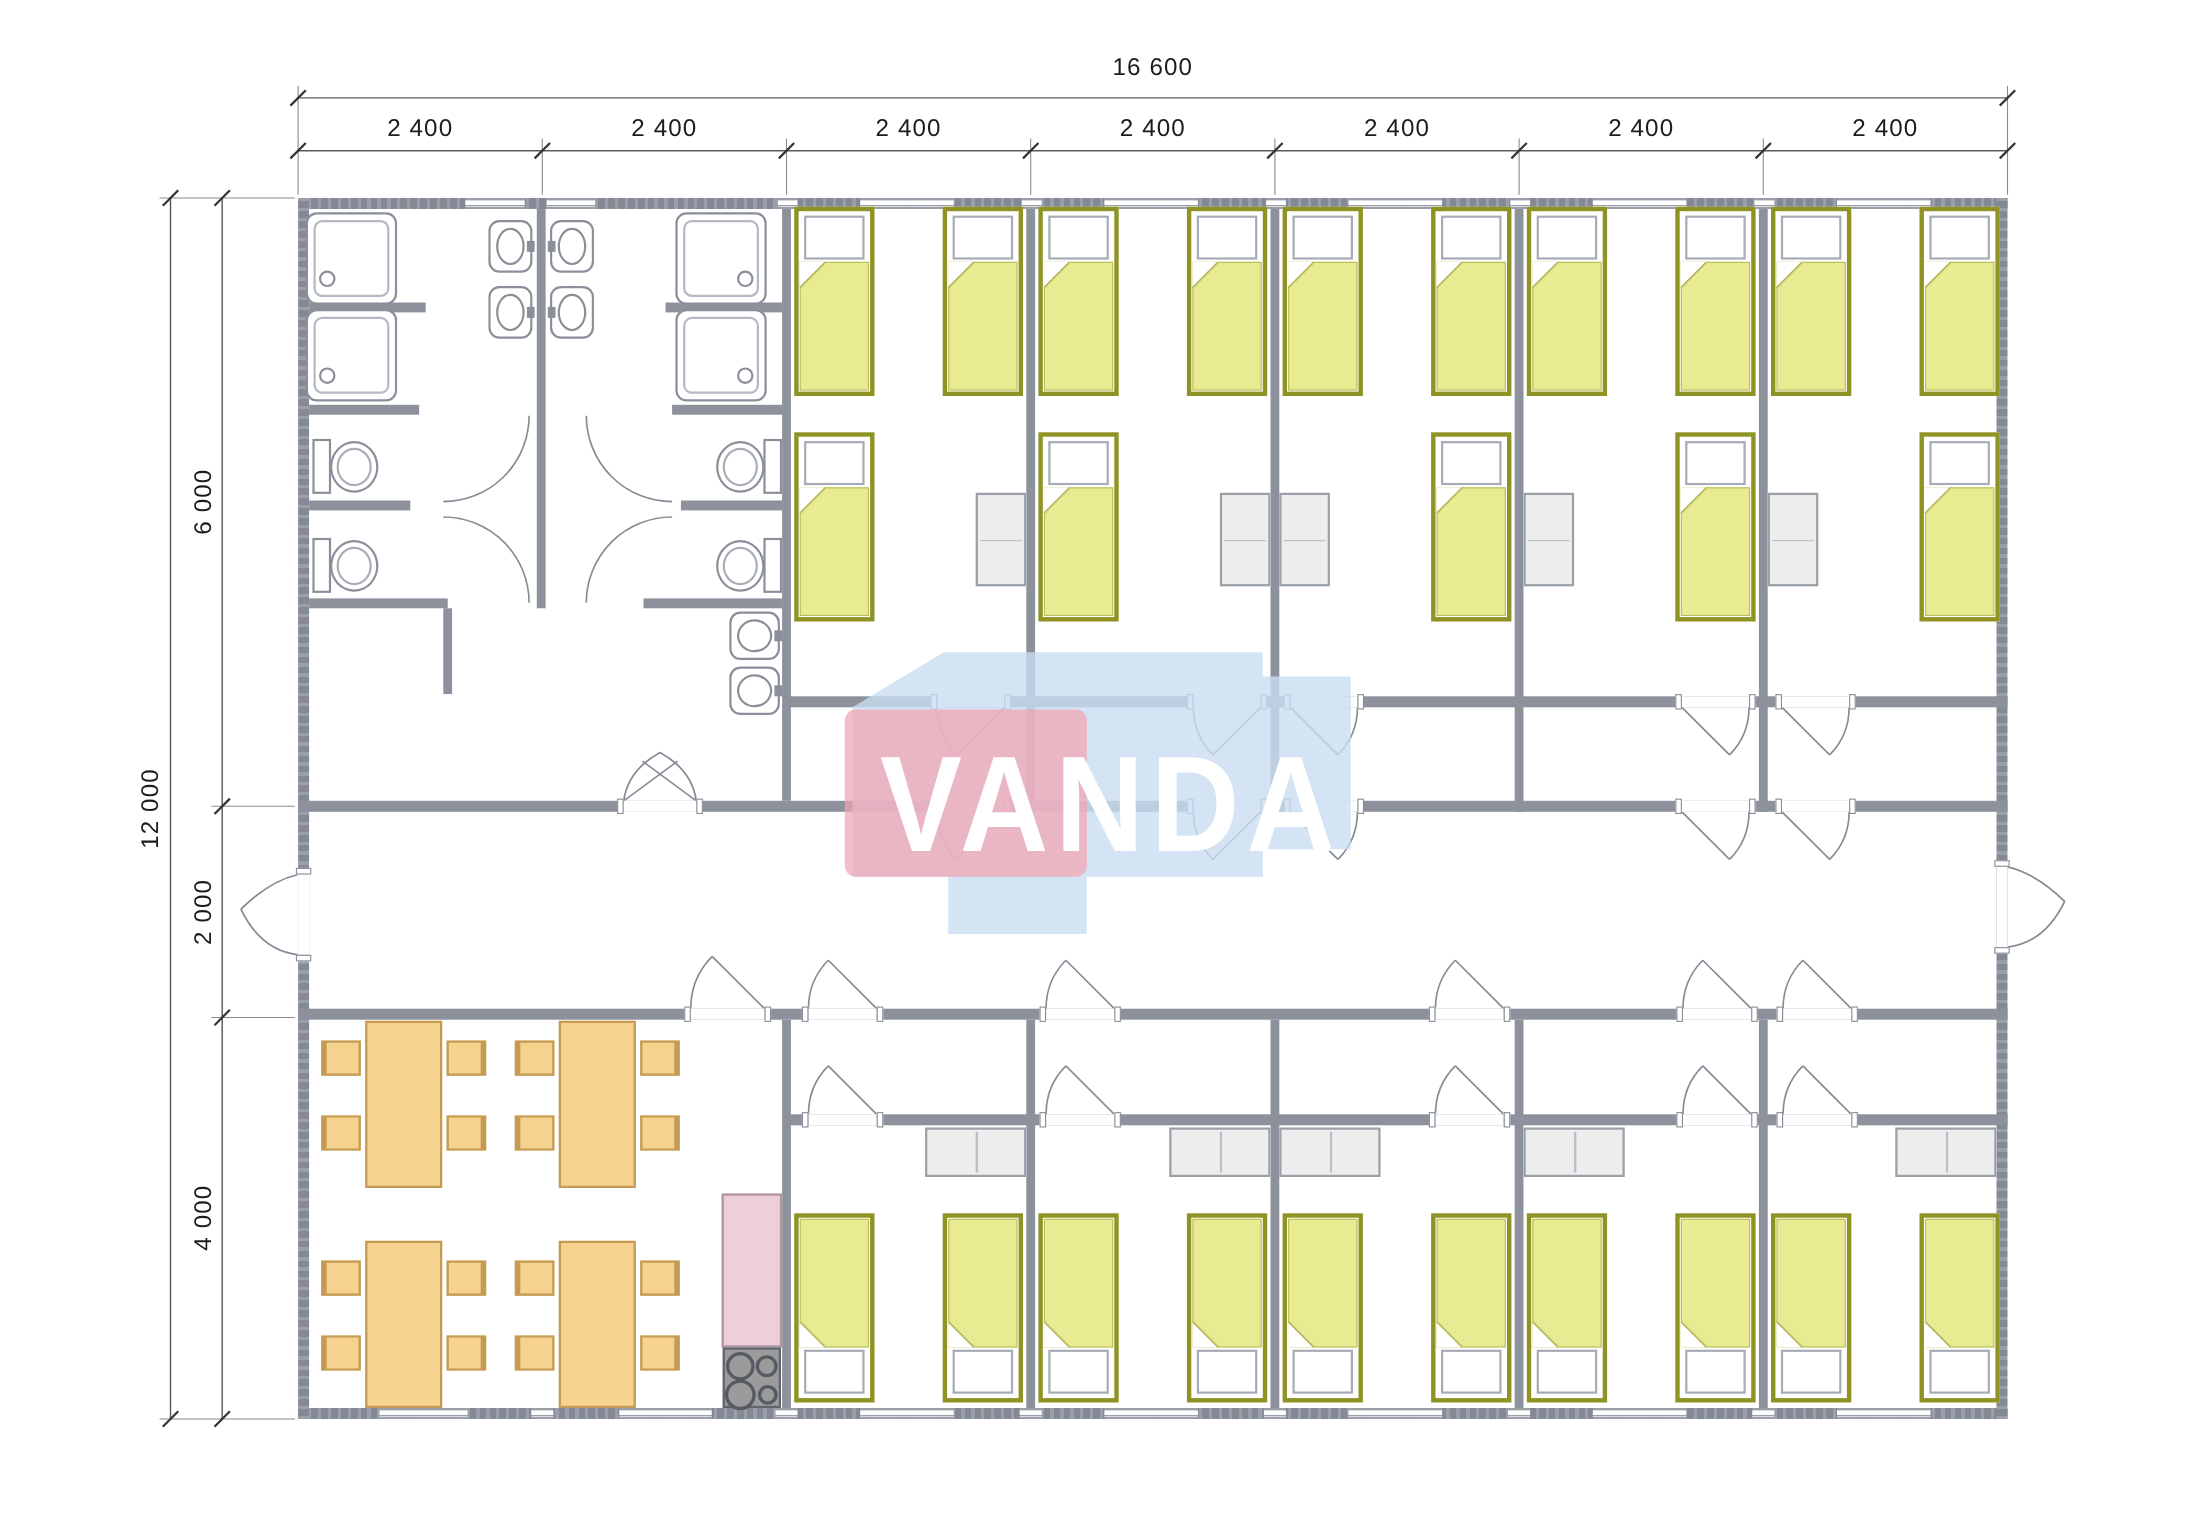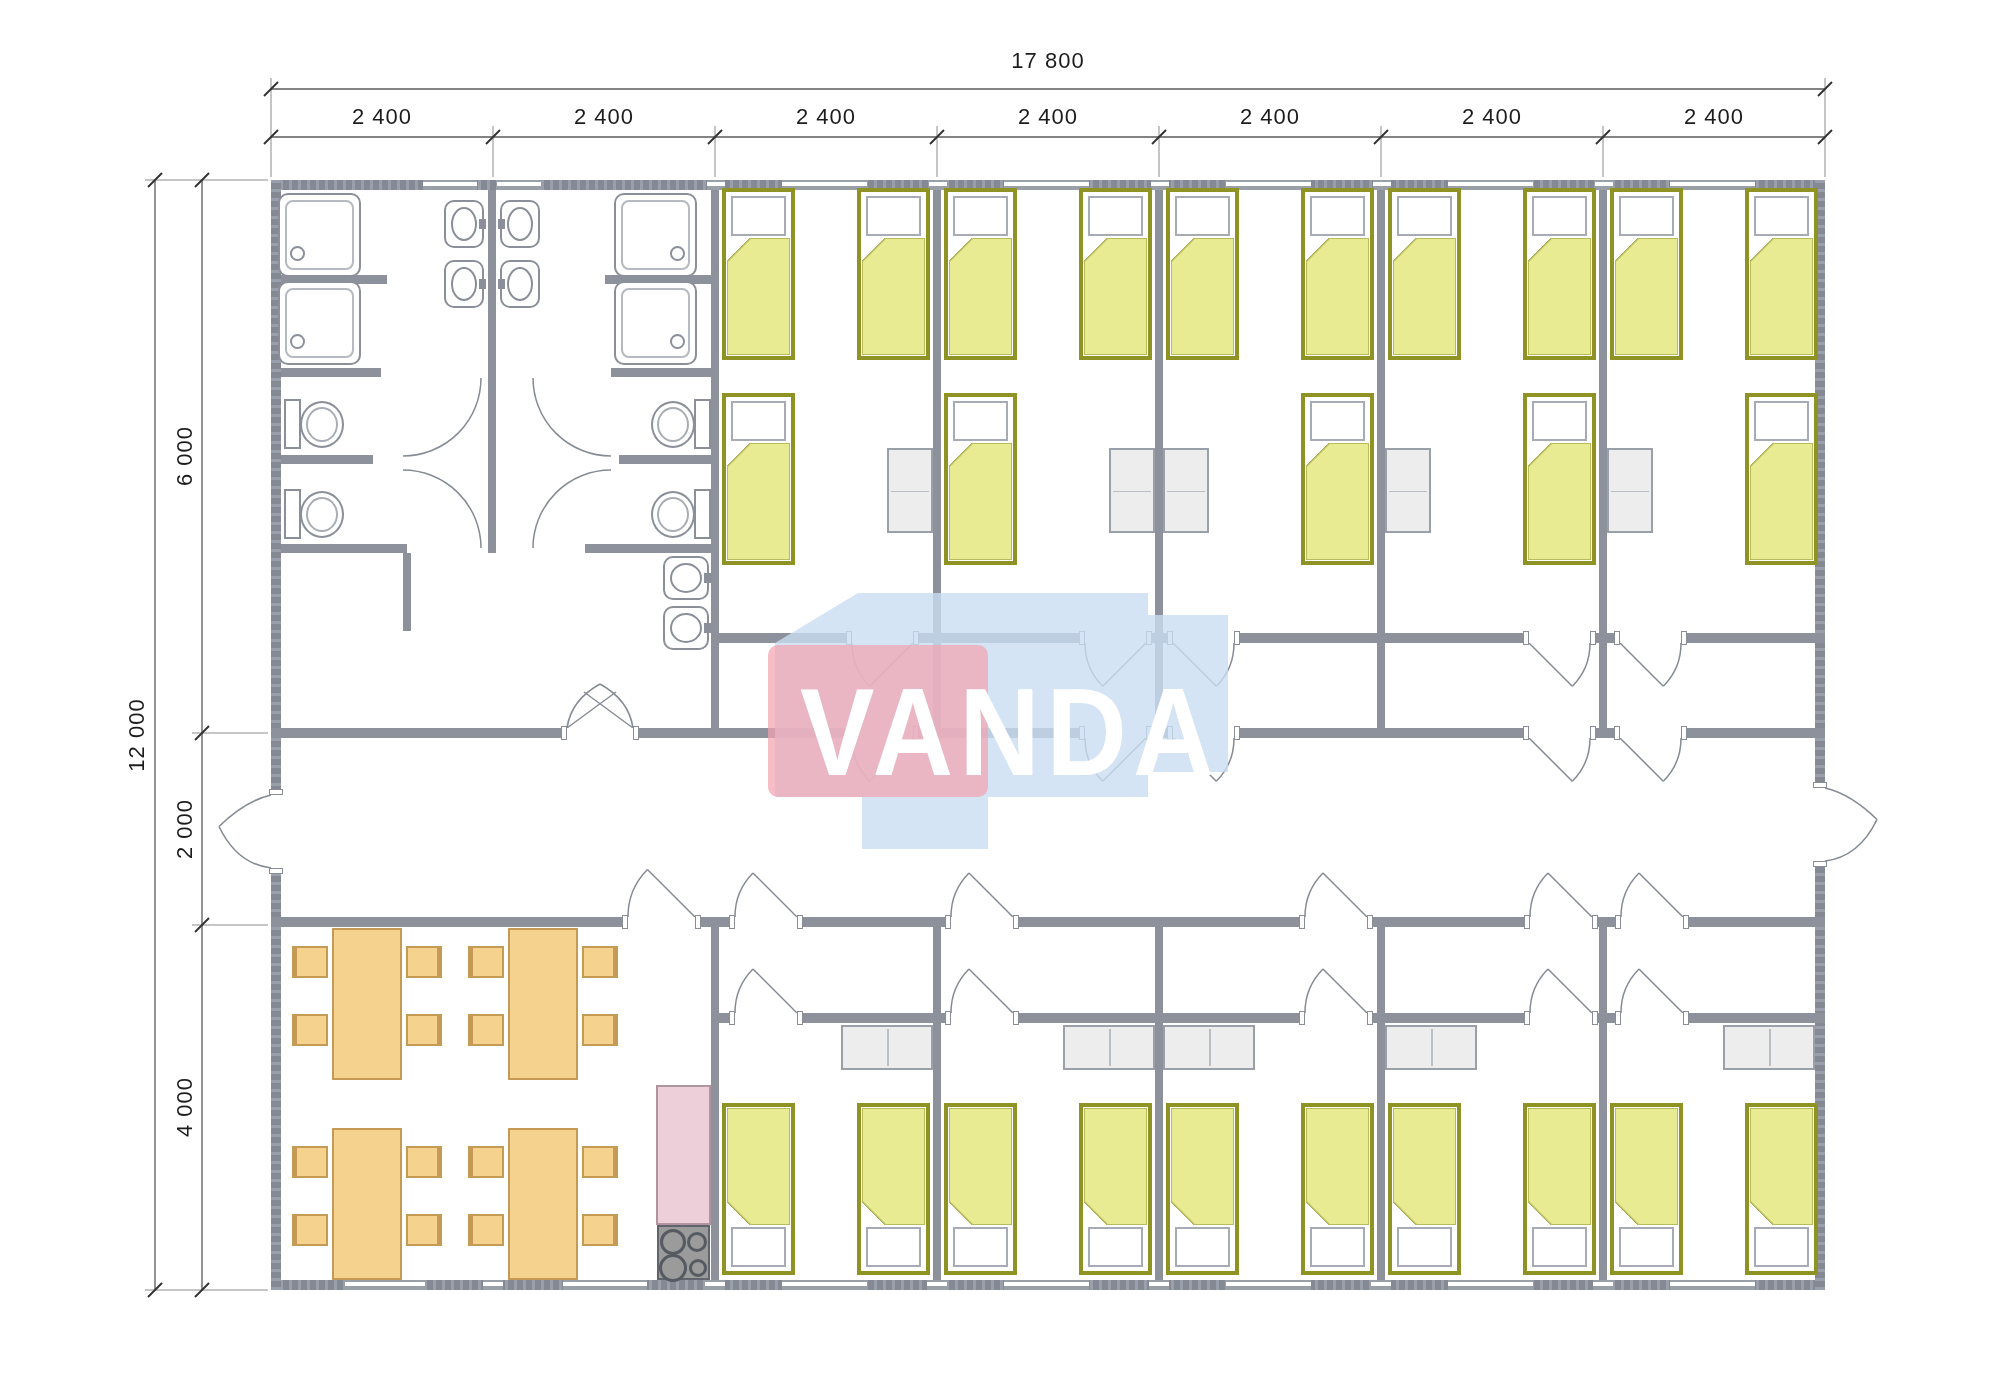--- a/index.html
+++ b/index.html
@@ -503,21 +503,21 @@
       <line x1="1596" y1="144" x2="1610" y2="130" stroke="#333" stroke-width="2"></line>
       <line x1="1818" y1="144" x2="1832" y2="130" stroke="#333" stroke-width="2"></line>
       <line x1="148" y1="187" x2="162" y2="173" stroke="#333" stroke-width="2"></line>
       <line x1="148" y1="1297" x2="162" y2="1283" stroke="#333" stroke-width="2"></line>
       <line x1="195" y1="187" x2="209" y2="173" stroke="#333" stroke-width="2"></line>
       <line x1="195" y1="740" x2="209" y2="726" stroke="#333" stroke-width="2"></line>
       <line x1="195" y1="932" x2="209" y2="918" stroke="#333" stroke-width="2"></line>
       <line x1="195" y1="1297" x2="209" y2="1283" stroke="#333" stroke-width="2"></line>
     </svg>
 
-  <div class="dim" id="dim-top-total" style="left: 948px; top: 48px; width: 200px; z-index: 4;">17 800</div>
+  <div class="dim" id="dim-top-total" style="left: 948px; top: 48px; width: 200px; z-index: 4;">16 600</div>
   <div class="dim v" id="dim-left-total" style="left: 77px; top: 722px; width: 120px; z-index: 4;">12 000</div>
 
   <svg id="wm-svg" width="2000" height="1391" style="z-index: 9;">
       <polygon points="775,643 858,593 1148,593 1148,615 1228,615 1228,772 1148,772 1148,797 988,797 988,849 862,849 862,797 775,797" fill="rgba(201,221,241,0.80)"></polygon>
     </svg>
   <div class="wm-pink" style="z-index: 10;"></div>
   <div class="wm-text" style="z-index: 11;">VANDA</div>
 <div class="dim" style="left: 322px; top: 104px; width: 120px; z-index: 4;">2 400</div>
     <div class="dim" style="left: 544px; top: 104px; width: 120px; z-index: 4;">2 400</div>
     <div class="dim" style="left: 766px; top: 104px; width: 120px; z-index: 4;">2 400</div>

